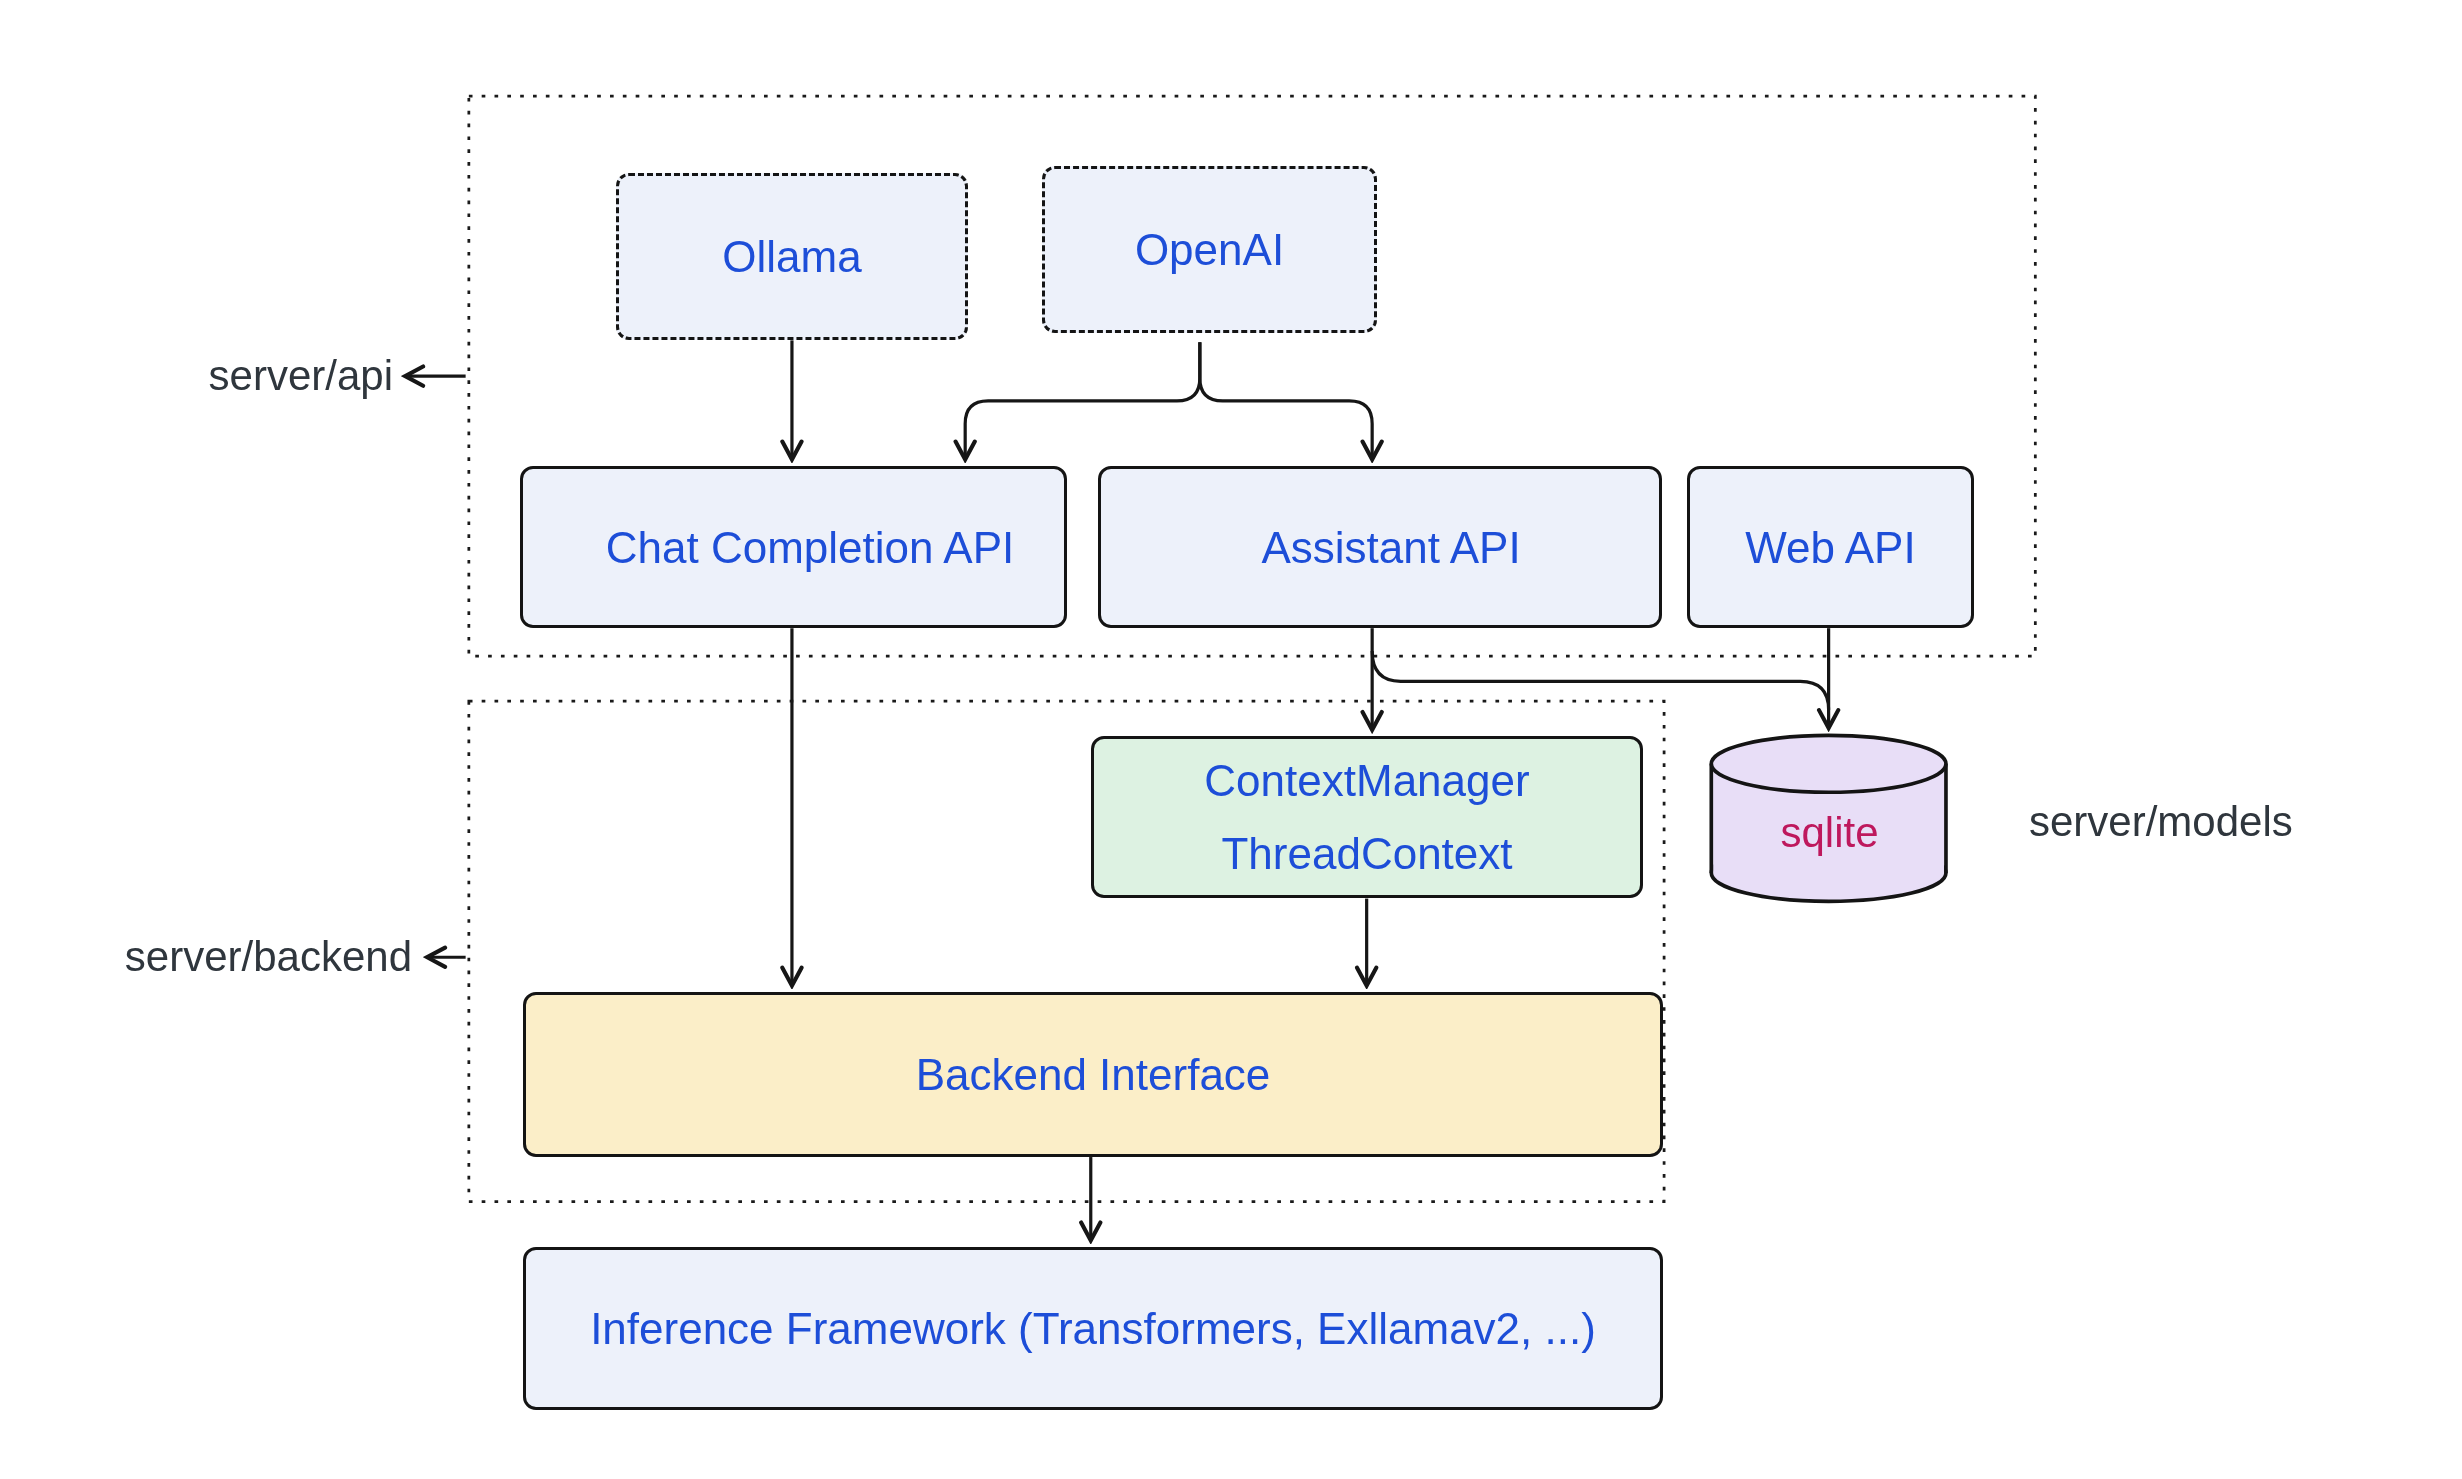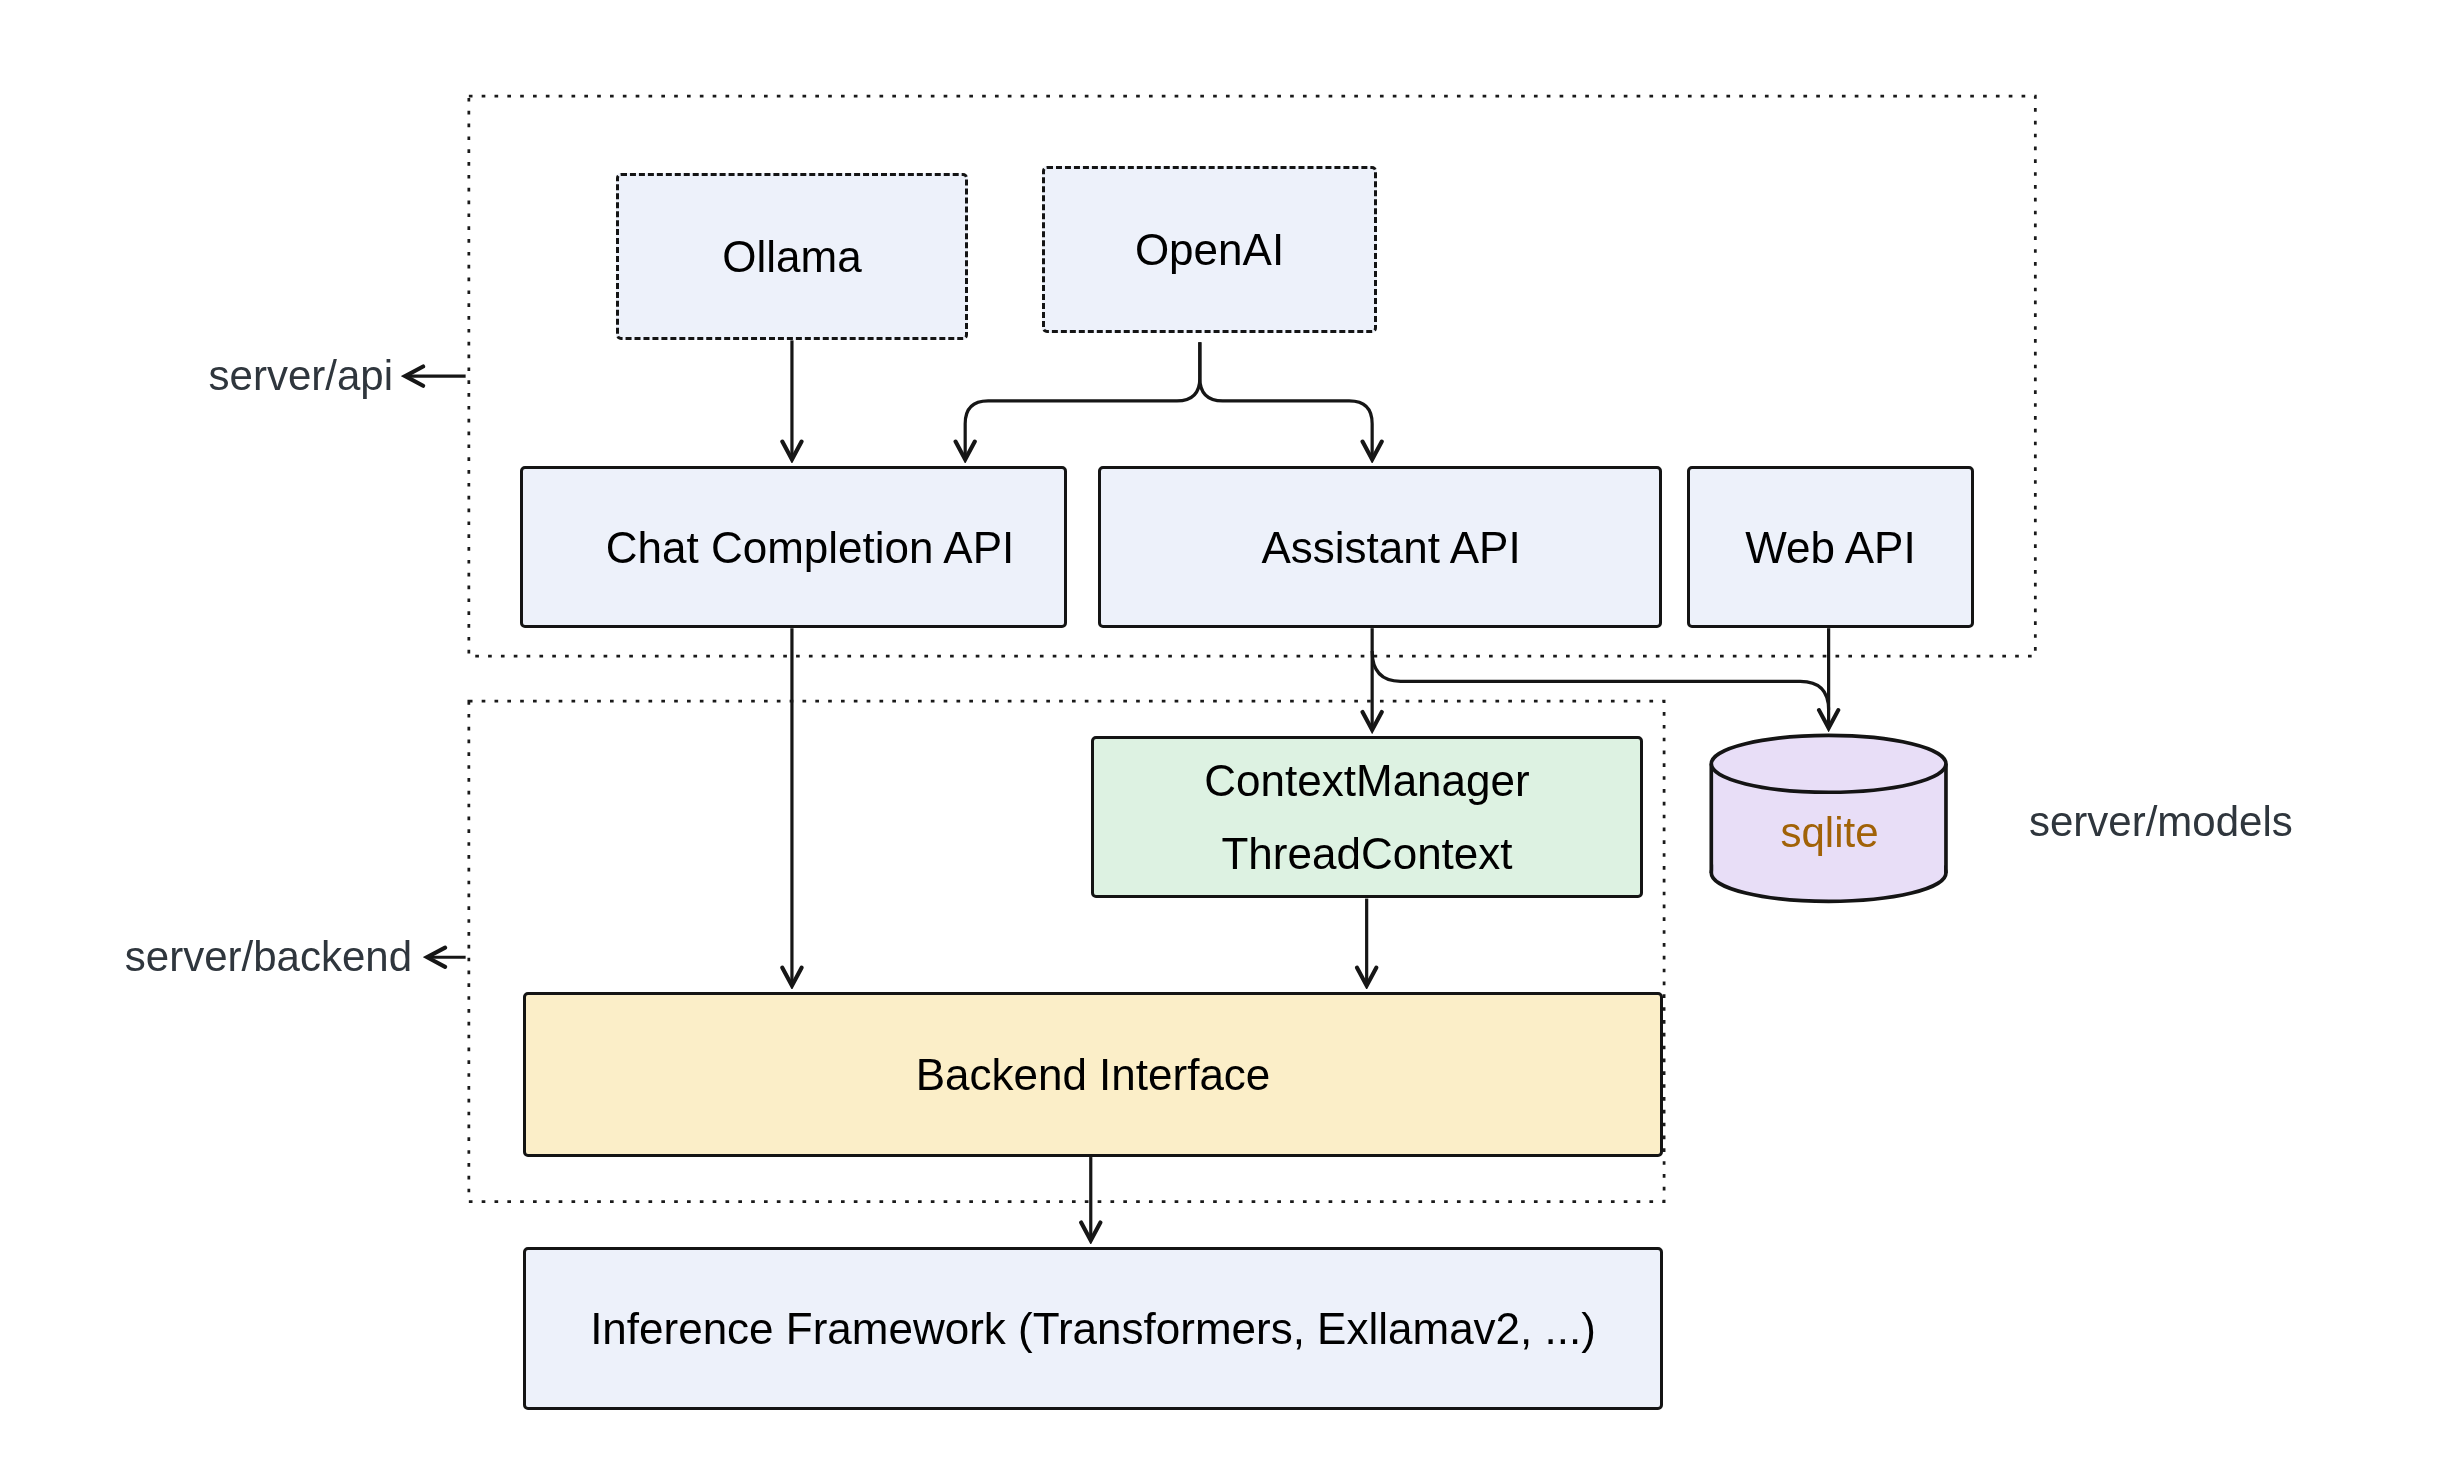--- a/index.html
+++ b/index.html
@@ -18,42 +18,42 @@
   svg.layer {
     position: absolute;
     left: 0; top: 0;
     width: 2462px;
     height: 1480px;
   }
   .node {
     position: absolute;
     box-sizing: border-box;
     border: 3.7px solid #141414;
-    border-radius: 5px;
+    border-radius: 13px;
     background: #EDF1FA;
-    color: #000000;
+    color: #1d4ed8;
     font-size: 44px;
     line-height: 1.25;
     display: flex;
     flex-direction: column;
     align-items: center;
     justify-content: center;
     text-align: center;
     white-space: nowrap;
   }
   .node.dashed {
     border-style: dashed;
     border-width: 3.7px;
   }
   .node.green  { background: #DDF2E2; gap: 18px; }
   .node.yellow { background: #FBEEC8; }
   .cyl-label {
     position: absolute;
     box-sizing: border-box;
-    color: #a16207;
+    color: #be185d;
     font-size: 42px;
     display: flex;
     align-items: center;
     justify-content: center;
     pointer-events: none;
   }
   .cyl-label span { transform: translateY(14.7px); }
   .zone-label {
     position: absolute;
     color: #2F363D;

